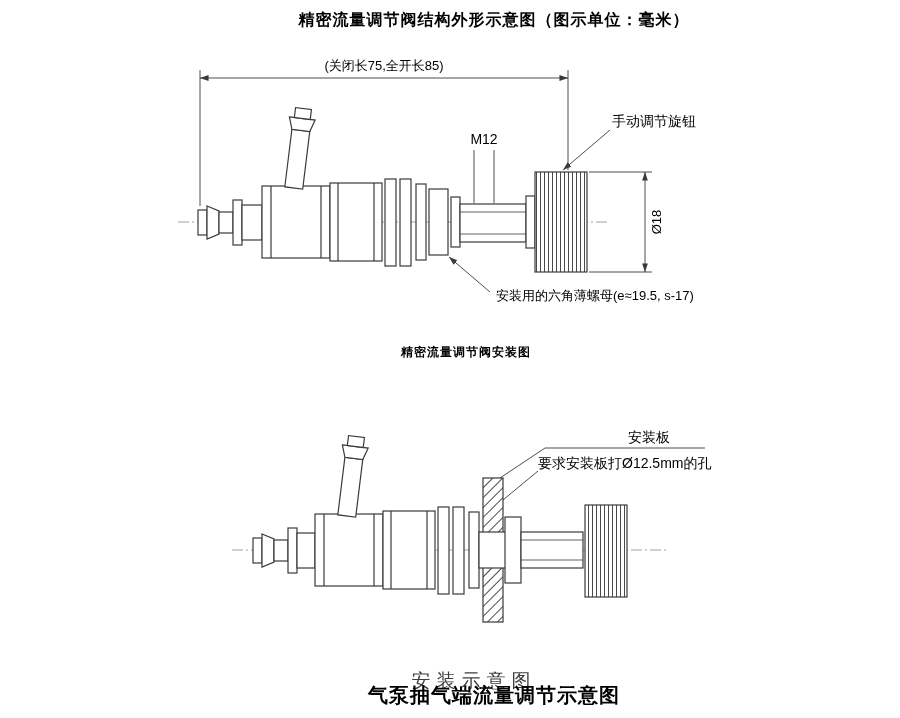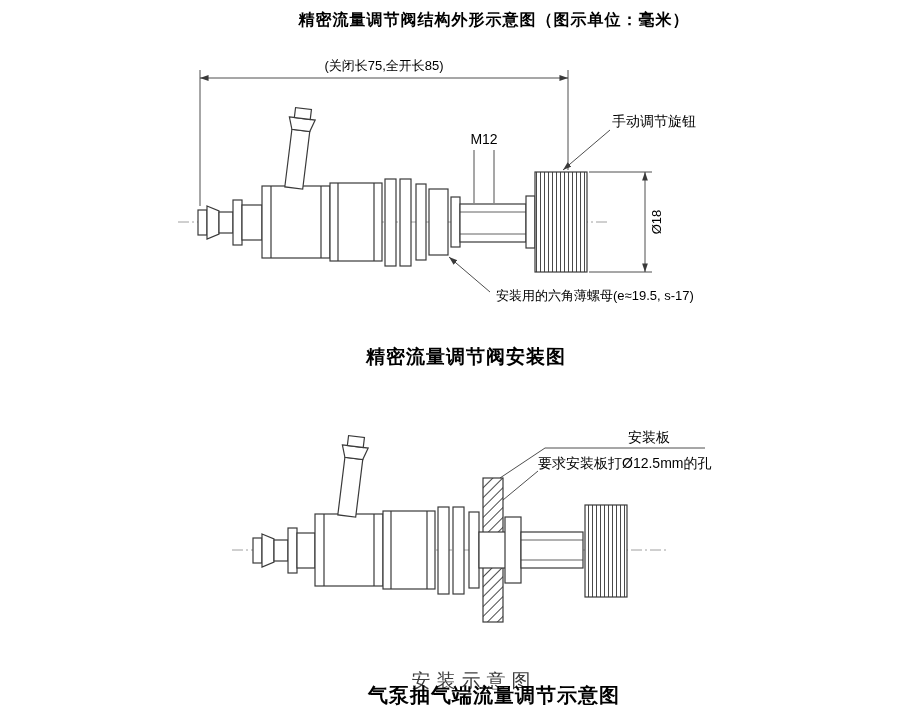--- a/index.html
+++ b/index.html
@@ -8,21 +8,21 @@
     font-family: "Liberation Sans", "DejaVu Sans", sans-serif;
     color: #000;
   }
   .abs { position: absolute; padding-left: 44px; }
   .page-title {
     top: 10px; left: 0; width: 900px; text-align: center;
     font-size: 16px; font-weight: bold; letter-spacing: 1px;
   }
   .fig1-caption {
     top: 344px; left: 0; width: 844px; text-align: center;
-    font-size: 19px; font-weight: bold; letter-spacing: 1px;
+    font-size: 12px; font-weight: bold; letter-spacing: 1px;
   }
   .fig2-caption {
     top: 668px; left: 0; width: 860px; text-align: center;
     font-size: 19px; letter-spacing: 6px; color: #3d3d3d;
   }
   .footer-title {
     top: 682px; left: 0; width: 900px; text-align: center;
     font-size: 20px; font-weight: bold; letter-spacing: 1px;
   }
   svg { position: absolute; top: 0; left: 0; }

